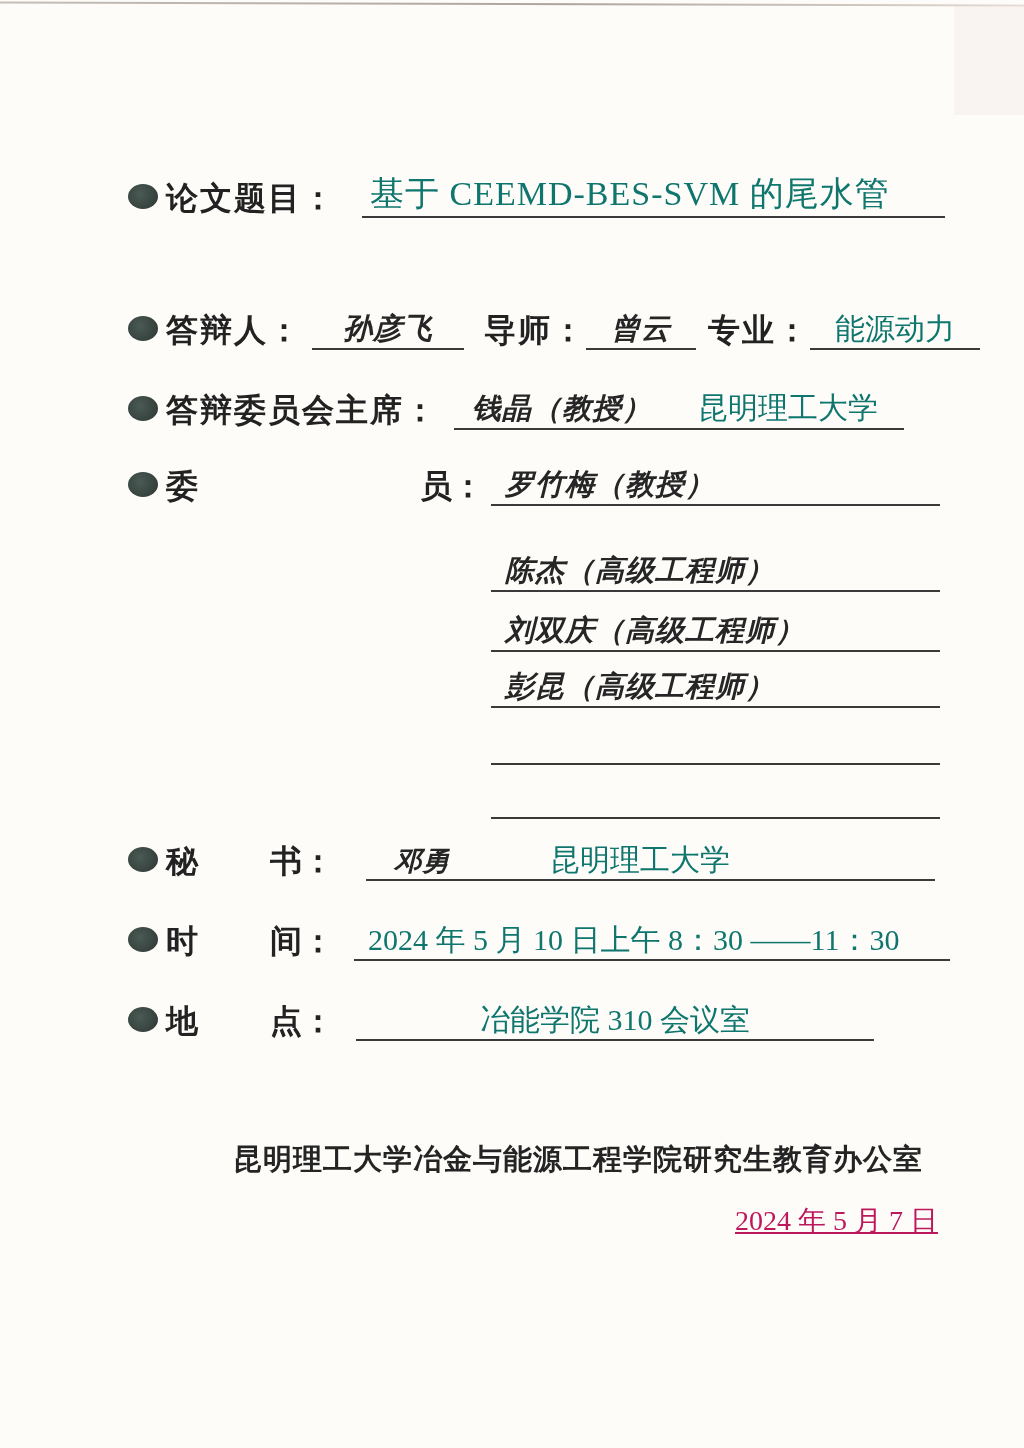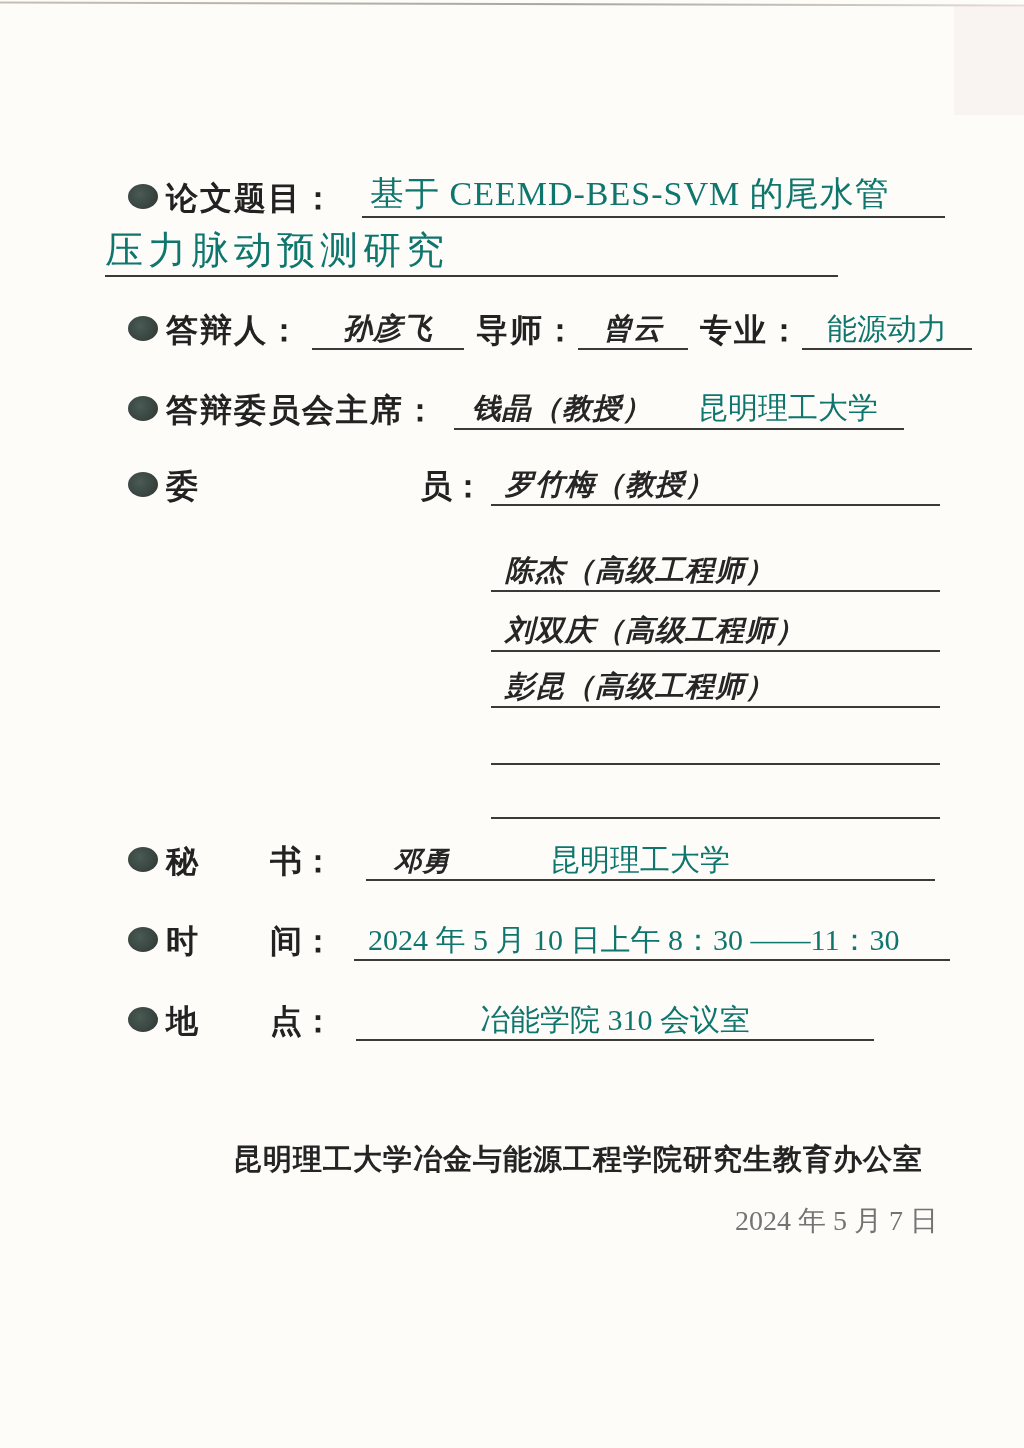--- a/index.html
+++ b/index.html
@@ -51,53 +51,48 @@
     font-style:italic;font-weight:600;font-size:29px;color:#262626;
     letter-spacing:1px;
   }
   .blank-line{position:absolute;left:491px;width:449px;border-bottom:2px solid #3a3a3a;height:0;}
   .footer-office{
     position:absolute;top:1140px;left:220px;width:716px;text-align:center;
     font-weight:bold;font-size:29px;letter-spacing:1px;color:#242424;white-space:nowrap;
   }
   .footer-date{
     position:absolute;top:1202px;right:86px;
-    font-size:28px;color:#737373;white-space:nowrap;
+    font-size:28px;color:#be185d;white-space:nowrap;text-decoration:underline;
   }
 </style>
 </head>
 <body>
 
 <div class="page">
 
   <div class="scan-top"></div>
   <div class="scan-tint"></div>
 
 
   <div class="row" style="top:172px;">
     <div class="bullet"></div>
     <div class="lbl" style="width:196px;font-family:Liberation Serif, serif;">论文题目：</div>
     <div class="u" style="width:583px;">
       <span class="val big" style="padding-left:8px;">基于 CEEMD-BES-SVM 的尾水管</span>
     </div>
   </div>
 
-  <div style="position:absolute;top:226px;left:105px;">
-    <div class="u" style="width:733px;">
-      <span class="val" style="font-size:38px;letter-spacing:5px;">压力脉动预测研究</span>
-    </div>
-  </div>
 
   <div class="row" style="top:309px;">
     <div class="bullet"></div>
     <div class="lbl">答辩人：</div>
     <div class="u" style="width:152px;text-align:center;margin-left:10px;">
       <span class="script">孙彦飞</span>
     </div>
-    <div class="lbl" style="margin-left:12px;">导师：</div>
+    <div class="lbl" style="margin-left:20px;">导师：</div>
     <div class="u" style="width:110px;text-align:center;">
       <span class="script">曾云</span>
     </div>
     <div class="lbl" style="margin-left:12px;">专业：</div>
     <div class="u" style="width:170px;text-align:center;">
       <span class="val">能源动力</span>
     </div>
   </div>
 
   <div class="row" style="top:388px;">

